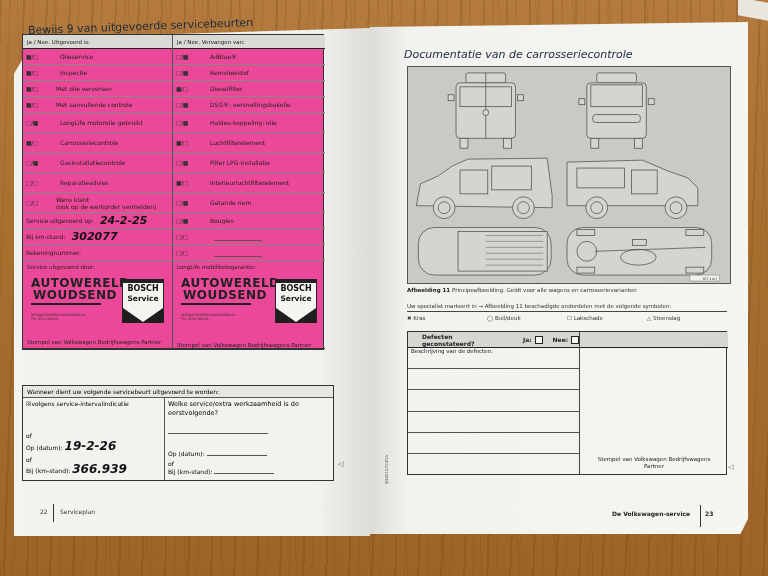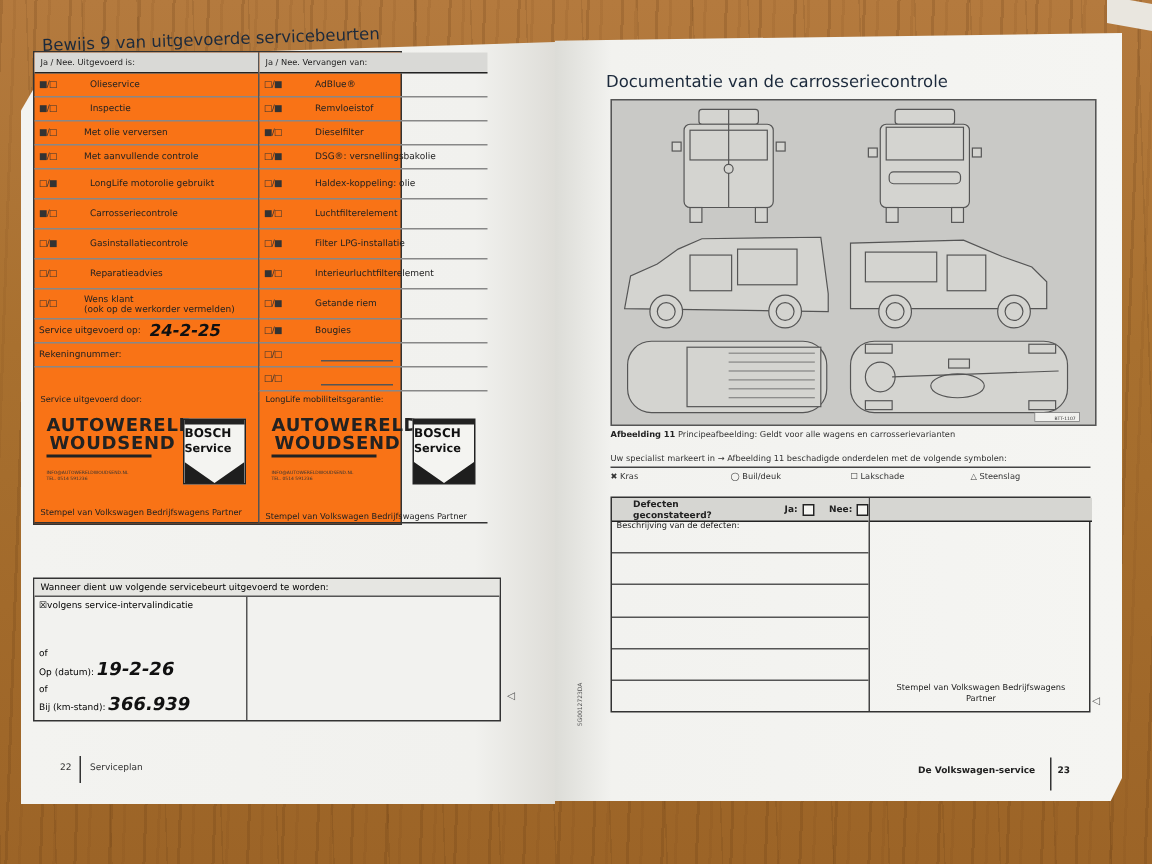--- a/index.html
+++ b/index.html
@@ -27,26 +27,26 @@
   }
   .page-right {
     left: 370px; top: 22px; width: 378px; height: 512px;
     clip-path: polygon(0% 1%, 100% 0%, 100% 97%, 98% 100%, 0% 100%);
     background: linear-gradient(90deg, #dcdcd7 0%, #f2f2ef 10%, #f5f5f2 100%);
   }
   .title {
     position: absolute; font-size: 11px; color: #1c2a3c;
   }
   .left-title { left: 28px; top: 20px; transform: rotate(-2deg); }
-  .right-title { left: 34px; top: 25px; }
+  .right-title { left: 34px; top: 25px; font-style: italic; }
 
   
   .form-left {
-    position: absolute; left: 22px; top: 34px; width: 246px;
-    border: 1px solid #333; font-size: 6px; color: #222; background: #f97316;
+    position: absolute; left: 22px; top: 34px; width: 302px;
+    border: 1px solid #333; font-size: 6px; color: #222; background: #ec4899;
   }
   .grid2 { display: grid; grid-template-columns: 150px 152px; }
   .col { border-right: 1px solid #555; }
   .col:last-child { border-right: none; }
   .hdr { background: #d9d9d6; height: 14px; line-height: 14px; padding-left: 4px; border-bottom: 1.5px solid #222; font-size: 5.5px; }
   .row { display: flex; align-items: center; height: 16px; border-bottom: 1px solid #888; padding-left: 3px; }
   .row.tall { height: 20px; }
   .cb { width: 20px; font-size: 6px; color: #333; letter-spacing: -0.5px; }
   .lbl { padding-left: 14px; font-size: 6px; }
   .lbl.sub { padding-left: 10px; }
@@ -54,21 +54,21 @@
   .blank-line { display: inline-block; width: 48px; border-bottom: 1px solid #555; margin-left: 18px; height: 8px; }
   .stamp-area { height: 88px; position: relative; padding: 3px 4px; border-bottom: 1.5px solid #333; }
   .stamp-label { font-size: 5.5px; }
   .logo-aw { position: absolute; left: 8px; top: 16px; width: 76px; }
   .aw-line1 { font-size: 12px; letter-spacing: 0.5px; color: #222; font-weight: bold; line-height: 12px; }
   .aw-line2 { font-size: 12px; letter-spacing: 0.5px; color: #222; font-weight: bold; line-height: 12px; padding-left: 2px; }
   .aw-bar { height: 2px; background: #222; margin-top: 2px; width: 70px; }
   .aw-info { font-size: 3px; color: #333; margin-top: 8px; line-height: 4px; }
   .bosch {
     position: absolute; right: 8px; top: 18px; width: 42px; height: 44px;
-    border: 1px solid #222; background: #f4f4f1; 
+    border: 1px solid #222; background: #f4f4f1; text-align: center;
   }
   .bosch-top { height: 3px; background: #222; }
   .bosch-name { font-size: 8px; font-weight: bold; color: #111; line-height: 10px; margin-top: 1px; }
   .bosch-svc { font-size: 7.5px; font-weight: bold; color: #111; line-height: 9px; }
   .bosch-tri { position: absolute; bottom: 0; left: 0; right: 0; height: 14px; background: #1e1e1e; clip-path: polygon(0 0, 50% 100%, 100% 0, 100% 100%, 0 100%); }
   .stamp-caption { position: absolute; left: 4px; bottom: 3px; font-size: 5.5px; right: 4px; }
 
   .next-service { position: absolute; left: 22px; top: 385px; width: 312px; border: 1px solid #333; font-size: 6px; background: #f2f2ef; }
   .ns-hdr { height: 12px; line-height: 12px; padding-left: 4px; border-bottom: 1px solid #555; background: #e6e6e2; }
   .ns-body { display: grid; grid-template-columns: 142px 170px; height: 82px; }
@@ -151,20 +151,24 @@
         </div>
       <div class="row tall">
           <span class="cb">□/□</span>
           <span class="lbl sub" style="line-height:7px"><span>Wens klant</span><br><span>(ook op de werkorder vermelden)</span></span>
         </div>
       <div class="row">
           <span>Service uitgevoerd op:</span>
           <span class="hand">24-2-25</span>
         </div>
       <div class="row">
+          <span>Bij km-stand:</span>
+          <span class="hand">302077</span>
+        </div>
+      <div class="row">
           <span>Rekeningnummer:</span>
         </div>
     </div>
     <div class="col">
       <div class="hdr">Ja / Nee. Vervangen van:</div>
       <div class="row">
           <span class="cb">□/■</span>
           <span class="lbl">AdBlue®</span>
         </div>
       <div class="row">
@@ -251,20 +255,27 @@
 
 <div class="next-service">
   <div class="ns-hdr">Wanneer dient uw volgende servicebeurt uitgevoerd te worden:</div>
   <div class="ns-body">
     <div class="ns-left">
       <div class="ns-line" style="top:2px">☒volgens service-intervalindicatie</div>
       <div class="ns-line" style="top:34px">of</div>
       <div class="ns-line" style="top:41px"><span>Op (datum):</span> <span class="ns-hand">19-2-26</span></div>
       <div class="ns-line" style="top:58px">of</div>
       <div class="ns-line" style="top:64px"><span>Bij (km-stand):</span> <span class="ns-hand">366.939</span></div>
+    </div>
+    <div class="ns-right">
+      <div class="ns-line" style="top:2px; right:3px; font-size:6.5px; line-height:9px">Welke service/extra werkzaamheid is de eerstvolgende?</div>
+      <div class="ns-line" style="top:30px"><span class="ns-under" style="width:100px"></span></div>
+      <div class="ns-line" style="top:52px"><span>Op (datum):</span> <span class="ns-under"></span></div>
+      <div class="ns-line" style="top:62px">of</div>
+      <div class="ns-line" style="top:70px"><span>Bij (km-stand):</span> <span class="ns-under"></span></div>
     </div>
   </div>
 </div>
 <div class="edge-mark" style="left:338px; top:460px">◁</div>
 
 <div class="footer" style="left:40px; top:508px">22</div>
 <div class="footer-bar" style="left:53px; top:504px; height:18px"></div>
 <div class="footer" style="left:60px; top:508px">Serviceplan</div>
 
 <div class="page page-right"></div>

